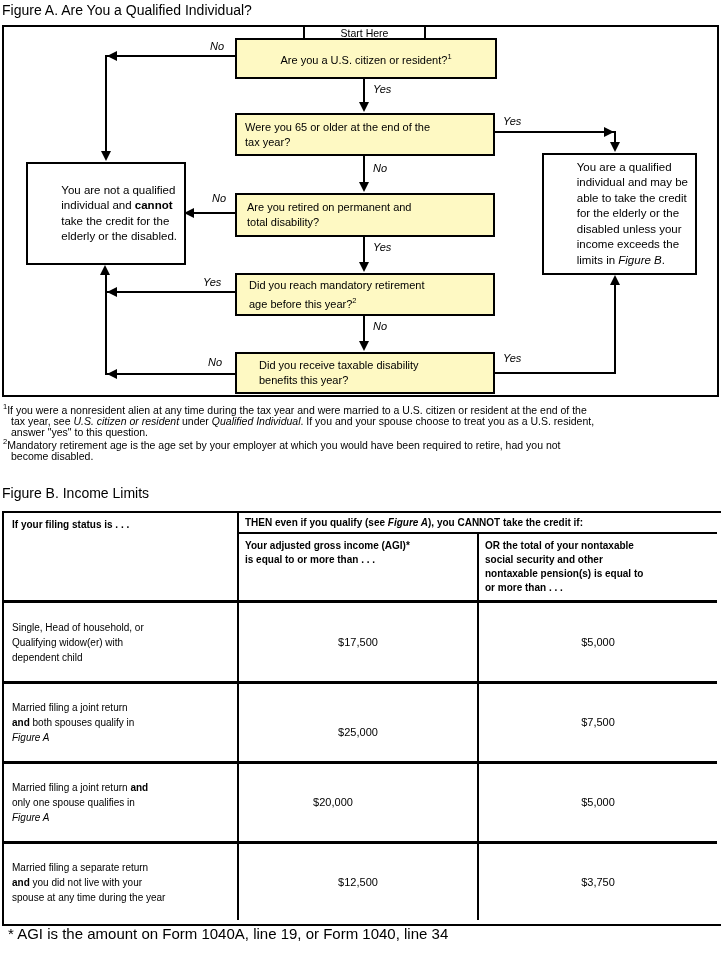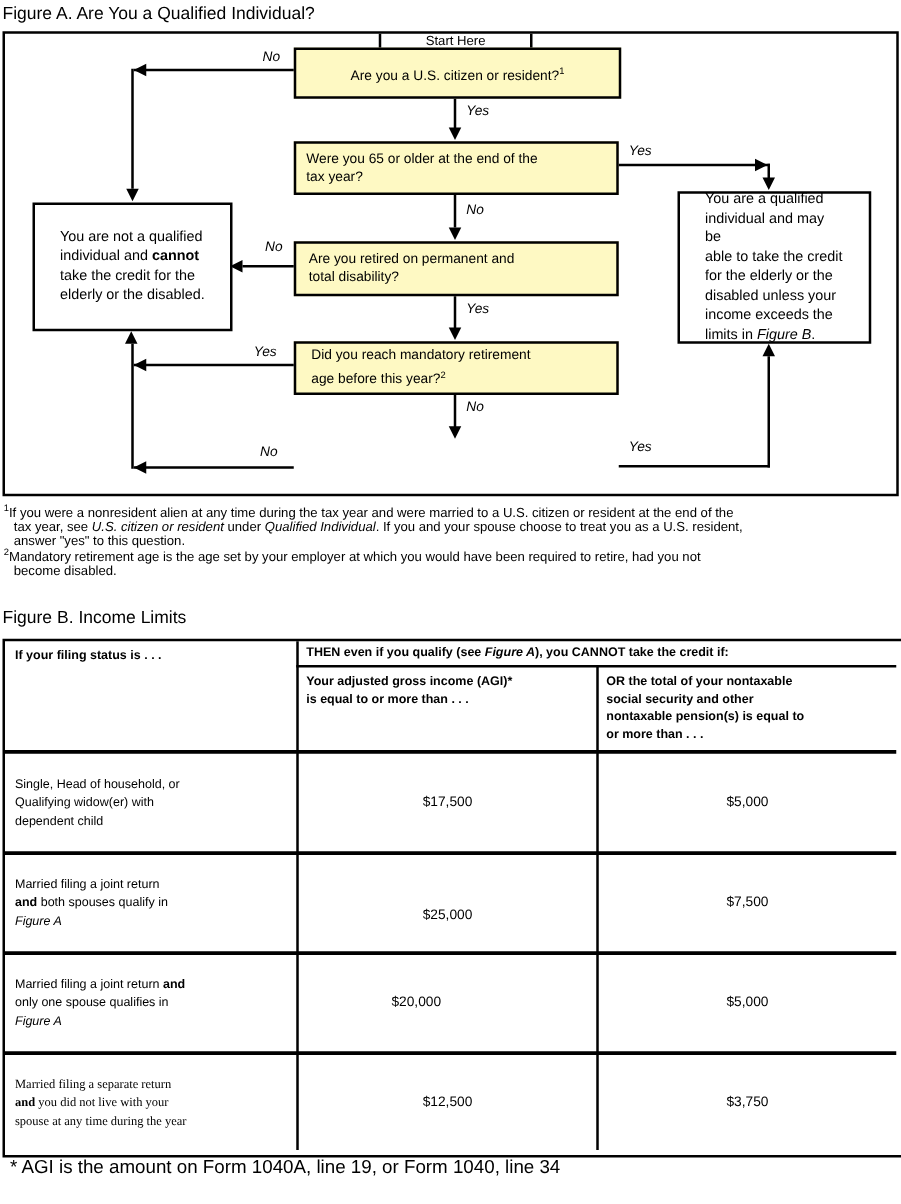--- a/index.html
+++ b/index.html
@@ -8,21 +8,21 @@
 
   
   .fig-title{font-size:14px;letter-spacing:0px;white-space:nowrap;}
   .fig-title .bold{font-weight:normal;}
 
   
   #figA{left:2px;top:25px;width:713px;height:368px;border:2px solid #000;position:absolute;}
   #figA *{box-sizing:border-box;}
   .qbox{position:absolute;border:2px solid #000;background:#fef9c3;font-size:11px;line-height:15px;display:flex;align-items:center;white-space:pre-line;}
   .qbox .inner{width:100%;}
-  .obox{position:absolute;border:2px solid #000;background:#fff;font-size:11.5px;line-height:15.5px;display:flex;align-items:center;white-space:pre-line;padding:4px 20px;}
+  .obox{position:absolute;border:2px solid #000;background:#fff;font-size:11.5px;line-height:15.5px;display:flex;align-items:center;white-space:pre-line;padding:4px 7px;justify-content:flex-end;}
   .line{position:absolute;background:#000;}
   .tri{position:absolute;width:0;height:0;}
   .tri-left{border-top:5px solid transparent;border-bottom:5px solid transparent;border-right:10px solid #000;}
   .tri-right{border-top:5px solid transparent;border-bottom:5px solid transparent;border-left:10px solid #000;}
   .tri-down{border-left:5px solid transparent;border-right:5px solid transparent;border-top:10px solid #000;}
   .tri-up{border-left:5px solid transparent;border-right:5px solid transparent;border-bottom:10px solid #000;}
   .lbl{position:absolute;font-style:italic;font-size:11px;line-height:12px;background:#fff;padding:0 2px;}
   #startTab{left:299px;top:0;width:123px;height:13px;position:absolute;border-left:2px solid #000;border-right:2px solid #000;text-align:center;font-size:10.5px;line-height:12px;}
   sup{font-size:7.5px;}
 
@@ -64,20 +64,24 @@
   <div class="qbox" style="left:231px;top:166px;width:260px;height:44px;padding-left:10px;">
     <div class="inner"><span>Are you retired on permanent and
 total disability?</span></div>
   </div>
 
   <div class="qbox" style="left:231px;top:246px;width:260px;height:43px;padding-left:12px;">
     <div class="inner"><span>Did you reach mandatory retirement
 age before this year?</span><sup>2</sup></div>
   </div>
 
+  <div class="qbox" style="left:231px;top:325px;width:260px;height:42px;padding-left:22px;">
+    <div class="inner"><span>Did you receive taxable disability
+benefits this year?</span></div>
+  </div>
 
   <div class="obox" style="left:22px;top:135px;width:160px;height:103px;">
     <div><span>You are not a qualified
 individual and </span><span class="bold">cannot</span><span>
 take the credit for the
 elderly or the disabled.</span></div>
   </div>
 
   <div class="obox" style="left:538px;top:126px;width:155px;height:122px;">
     <div><span>You are a qualified
@@ -180,20 +184,20 @@
 </span><span class="ital">Figure A</span></div></div>
   <div class="cell amount" style="left:235px;top:171px;width:238px;height:97px;">$25,000</div>
   <div class="cell amount" style="left:475px;top:171px;width:238px;height:77px;">$7,500</div>
 
   <div class="cell vcenter" style="left:0;top:251px;width:233px;height:77px;padding-left:8px;"><div><span>Married filing a joint return </span><span class="bold">and</span><span>
 only one spouse qualifies in
 </span><span class="ital">Figure A</span></div></div>
   <div class="cell amount" style="left:235px;top:251px;width:188px;height:77px;">$20,000</div>
   <div class="cell amount" style="left:475px;top:251px;width:238px;height:77px;">$5,000</div>
 
-  <div class="cell vcenter" style="left:0;top:331px;width:233px;height:76px;padding-left:8px;font-family:Liberation Serif, serif;"><div><span>Married filing a separate return
+  <div class="cell vcenter" style="left:0;top:331px;width:233px;height:76px;padding-left:8px;"><div><span>Married filing a separate return
 </span><span class="bold">and</span><span> you did not live with your
 spouse at any time during the year</span><span class="ital"></span></div></div>
   <div class="cell amount" style="left:235px;top:331px;width:238px;height:76px;">$12,500</div>
   <div class="cell amount" style="left:475px;top:331px;width:238px;height:76px;">$3,750</div>
 </div>
 
 <div class="footer-note">* AGI is the amount on Form 1040A, line 19, or Form 1040, line 34</div>
 
 </body></html>

